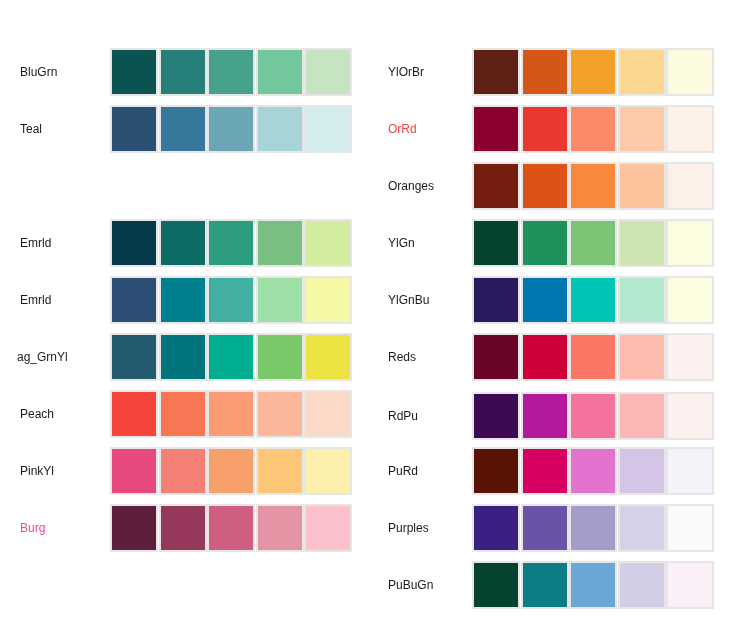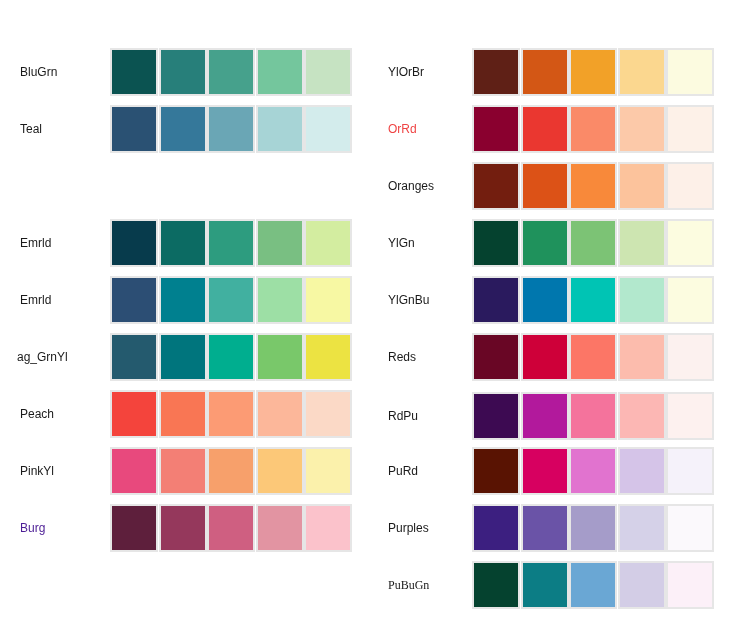--- a/index.html
+++ b/index.html
@@ -159,21 +159,21 @@
       <div class="swatch-track">
         <div class="swatch-cell i0" style="background-color: rgb(232, 73, 125); border-color: rgb(230, 230, 230);"></div>
         <div class="swatch-cell i1" style="background-color: rgb(243, 127, 117); border-color: rgb(230, 230, 230);"></div>
         <div class="swatch-cell i2" style="background-color: rgb(247, 160, 107); border-color: rgb(230, 230, 230);"></div>
         <div class="swatch-cell i3" style="background-color: rgb(252, 200, 120); border-color: rgb(230, 230, 230);"></div>
         <div class="swatch-cell i4" style="background-color: rgb(251, 241, 171); border-color: rgb(230, 230, 230);"></div>
       </div>
     </div>
 
     <div class="swatch-row" style="top:504px">
-      <div class="row-label" style="color: #4c1d95;">Burg</div>
+      <div class="row-label" style="color: #ec4899;">Burg</div>
       <div class="swatch-track">
         <div class="swatch-cell i0" style="background-color: rgb(94, 31, 60); border-color: rgb(230, 230, 230);"></div>
         <div class="swatch-cell i1" style="background-color: rgb(149, 56, 92); border-color: rgb(230, 230, 230);"></div>
         <div class="swatch-cell i2" style="background-color: rgb(207, 95, 129); border-color: rgb(230, 230, 230);"></div>
         <div class="swatch-cell i3" style="background-color: rgb(226, 148, 162); border-color: rgb(230, 230, 230);"></div>
         <div class="swatch-cell i4" style="background-color: rgb(251, 194, 203); border-color: rgb(230, 230, 230);"></div>
       </div>
     </div>
 
 
@@ -274,21 +274,21 @@
       <div class="swatch-track" style="left:472px">
         <div class="swatch-cell i0" style="background-color: rgb(60, 31, 128); border-color: rgb(230, 230, 230);"></div>
         <div class="swatch-cell i1" style="background-color: rgb(106, 83, 167); border-color: rgb(230, 230, 230);"></div>
         <div class="swatch-cell i2" style="background-color: rgb(165, 156, 201); border-color: rgb(230, 230, 230);"></div>
         <div class="swatch-cell i3" style="background-color: rgb(213, 209, 232); border-color: rgb(230, 230, 230);"></div>
         <div class="swatch-cell i4" style="background-color: rgb(251, 249, 252); border-color: rgb(230, 230, 230);"></div>
       </div>
     </div>
 
     <div class="swatch-row" style="top:561px;width:736px">
-      <div class="row-label" style="left: 388px; color: rgb(26, 26, 26); font-family: Liberation Serif, serif;">PuBuGn</div>
+      <div class="row-label" style="left: 388px; color: rgb(26, 26, 26);">PuBuGn</div>
       <div class="swatch-track" style="left:472px">
         <div class="swatch-cell i0" style="background-color: rgb(5, 66, 47); border-color: rgb(230, 230, 230);"></div>
         <div class="swatch-cell i1" style="background-color: rgb(12, 125, 133); border-color: rgb(230, 230, 230);"></div>
         <div class="swatch-cell i2" style="background-color: rgb(106, 167, 212); border-color: rgb(230, 230, 230);"></div>
         <div class="swatch-cell i3" style="background-color: rgb(211, 205, 230); border-color: rgb(230, 230, 230);"></div>
         <div class="swatch-cell i4" style="background-color: rgb(252, 240, 248); border-color: rgb(230, 230, 230);"></div>
       </div>
     </div>
 
   </div>

